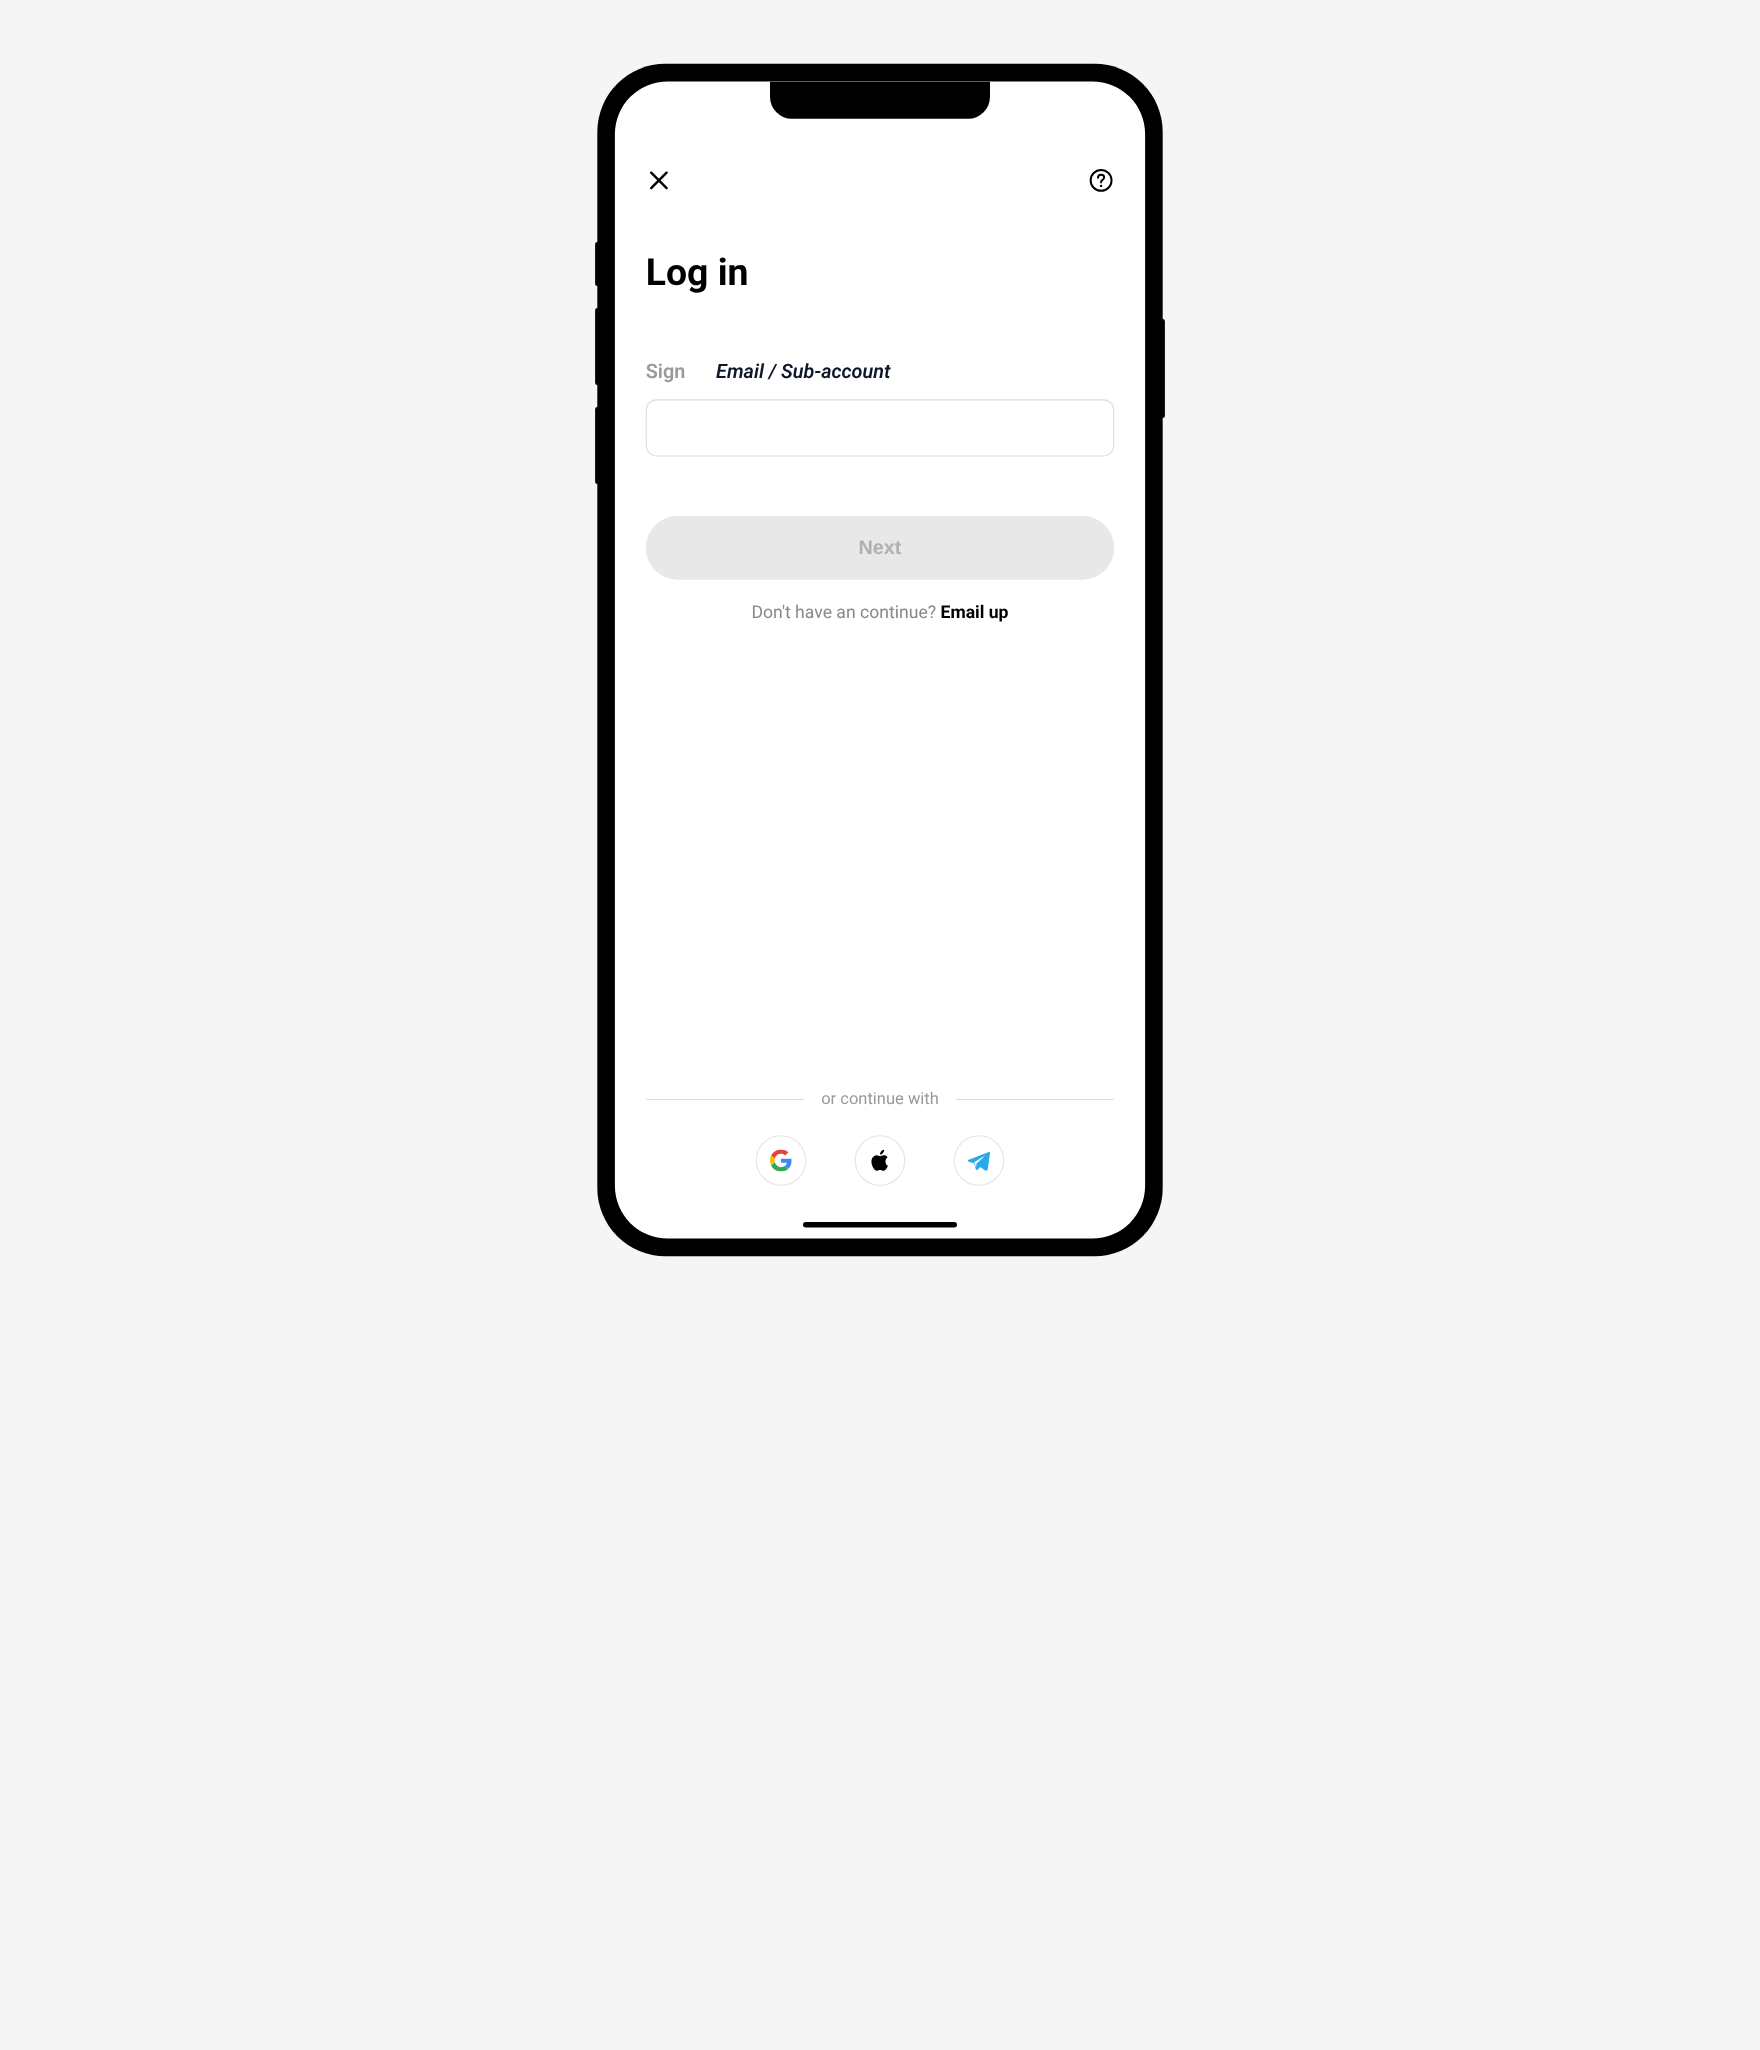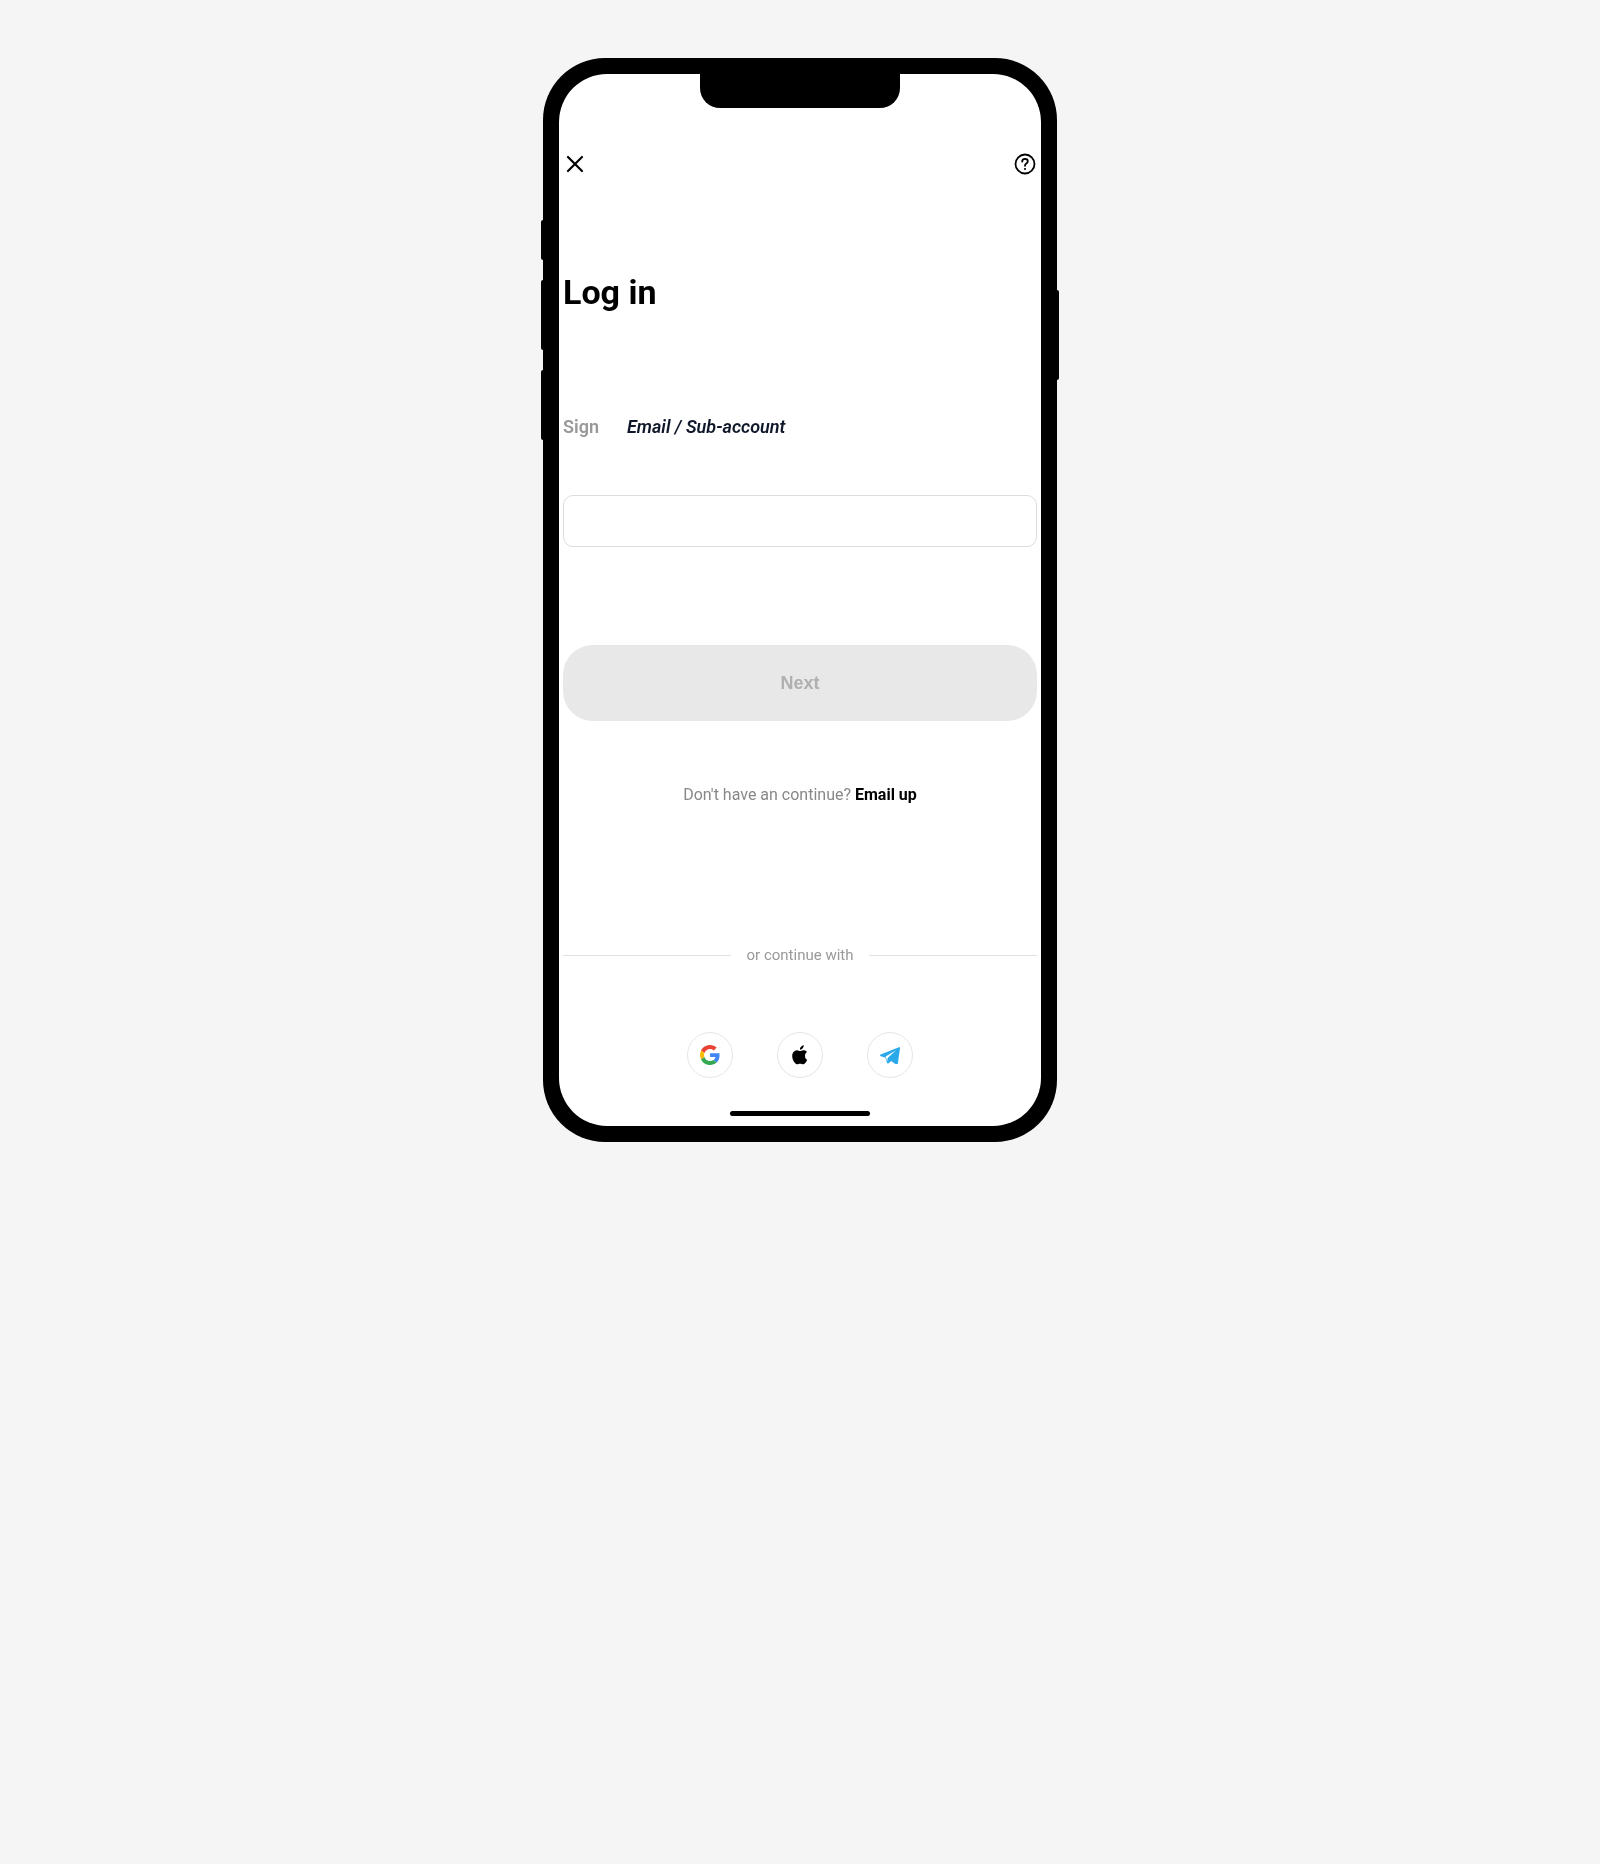--- a/index.html
+++ b/index.html
@@ -88,24 +88,23 @@
       transform: translateX(-50%);
       width: 200px;
       height: 34px;
       background: #000;
       border-radius: 0 0 20px 20px;
       z-index: 10;
     }
     
     .content {
       flex: 1;
-      padding: 0 4px;
+      padding: 0 28px;
       display: flex;
       flex-direction: column;
-      gap: 44px;
     }
     
     .header {
       display: flex;
       justify-content: space-between;
       align-items: center;
       padding-top: 78px;
       padding-bottom: 12px;
     }
     
@@ -161,21 +160,21 @@
       height: 52px;
       border: 1px solid #ddd;
       border-radius: 10px;
       padding: 0 16px;
       font-size: 16px;
       outline: none;
     }
     
     .next-btn {
       width: 100%;
-      height: 76px;
+      height: 58px;
       background: #e8e8e8;
       border: none;
       border-radius: 30px;
       font-size: 18px;
       font-weight: 600;
       color: #b0b0b0;
       margin-top: 54px;
       cursor: pointer;
     }
     

